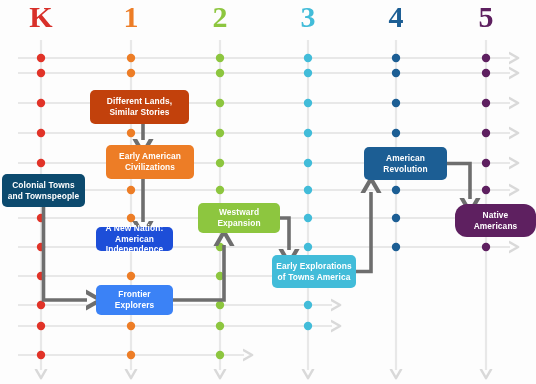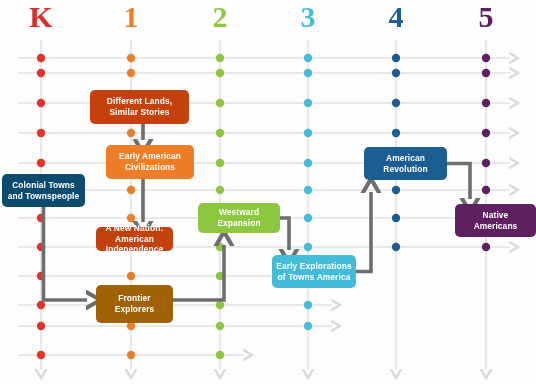--- a/index.html
+++ b/index.html
@@ -175,28 +175,28 @@
       <div class="grade-head" style="left: 373px; top: 2px; color: rgb(28, 94, 148);">4</div>
       <div class="grade-head" style="left: 463px; top: 2px; color: rgb(94, 32, 96);">5</div>
     </div>
   <div id="nodes">
       <div class="node" style="left: 2px; top: 174px; width: 83px; height: 33px; background: #0c4a6e;">Colonial Towns
 and Townspeople</div>
       <div class="node" style="left: 90px; top: 90px; width: 99px; height: 34px; background: #c2410c;">Different Lands,
 Similar Stories</div>
       <div class="node" style="left: 106px; top: 145px; width: 88px; height: 34px; background: rgb(237, 125, 38);">Early American
 Civilizations</div>
-      <div class="node" style="left: 96px; top: 227px; width: 77px; height: 24px; background: #c2410c;">A New Nation:
+      <div class="node" style="left: 96px; top: 227px; width: 77px; height: 24px; background: #1d4ed8;">A New Nation:
 American
 Independence</div>
-      <div class="node" style="left: 96px; top: 285px; width: 77px; height: 38px; background: #a16207;">Frontier
+      <div class="node" style="left: 96px; top: 285px; width: 77px; height: 30px; background: #3b82f6;">Frontier
 Explorers</div>
       <div class="node" style="left: 182px; top: 203px; width: 82px; height: 30px; background: rgb(141, 198, 63); margin-left: 16px;">Westward
 Expansion</div>
       <div class="node" style="left: 272px; top: 255px; width: 84px; height: 33px; background: rgb(66, 188, 217);">Early Explorations
 of Towns America</div>
       <div class="node" style="left: 364px; top: 147px; width: 83px; height: 33px; background: rgb(28, 94, 148);">American
 Revolution</div>
-      <div class="node" style="left: 455px; top: 204px; width: 81px; height: 33px; background: rgb(94, 32, 96);">Native
+      <div class="node" style="left: 455px; top: 204px; width: 81px; height: 33px; background: rgb(94, 32, 96); border-radius: 12px;">Native
 Americans</div>
     </div>
 
 </div>
 
 </body></html>

